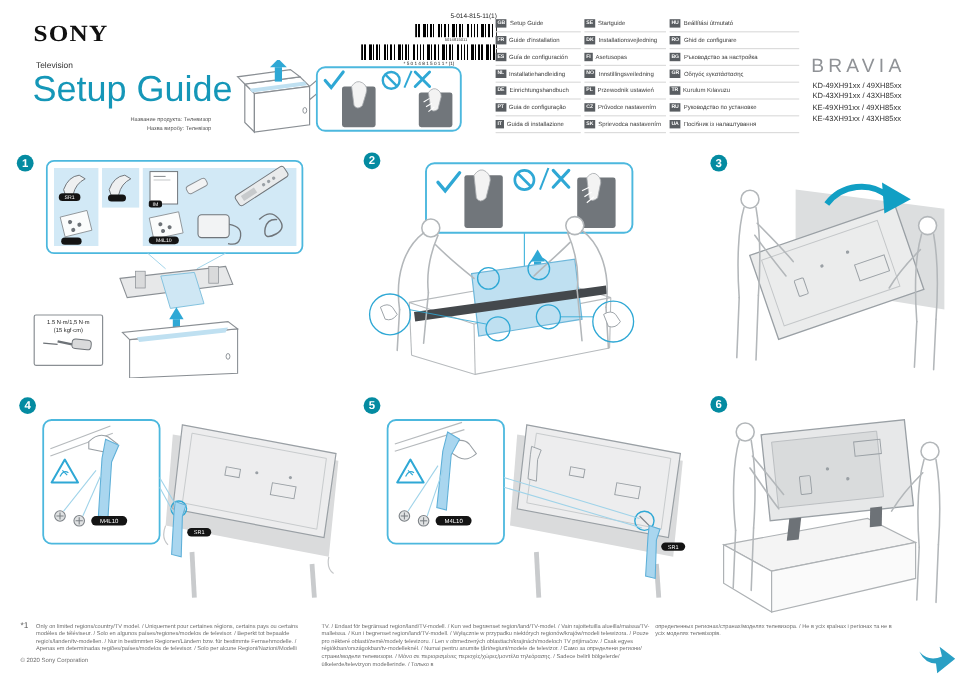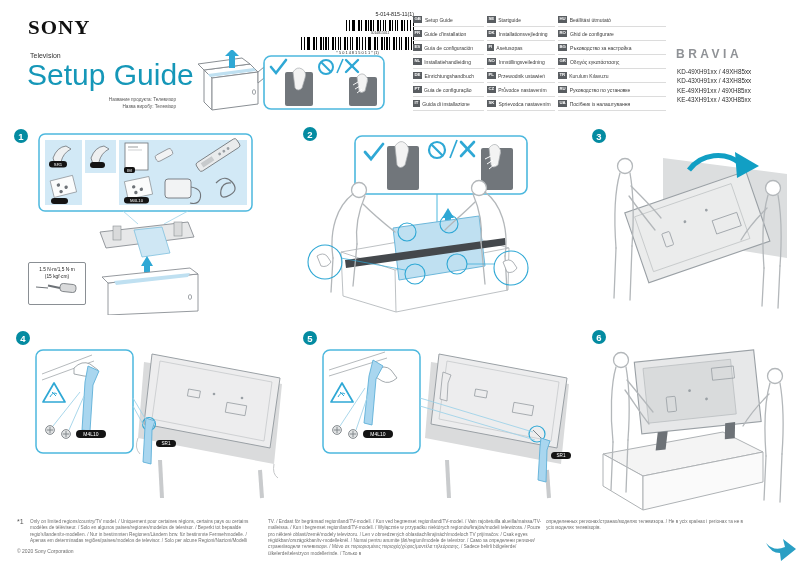--- a/index.html
+++ b/index.html
@@ -24,21 +24,21 @@
   
   .lang-col{top:13px;}
   .lang-col.c1{left:413px;width:71px;}
   .lang-col.c2{left:487px;width:68px;}
   .lang-col.c3{left:558px;width:108px;}
   .lrow{height:13px;display:flex;align-items:center;border-bottom:1px solid #dcdcdc;}
   .lbadge{background:#595d61;color:#fff;font-size:4.3px;font-weight:bold;
           padding:1px 1.5px;margin-right:2.5px;line-height:1;flex:0 0 auto;}
   .llabel{font-size:5px;color:#3c3c3c;white-space:nowrap;}
   
-  .bravia{left:676px;top:47px;font-size:12px;letter-spacing:3.5px;color:#8f9296;font-weight:bold;}
+  .bravia{left:676px;top:47px;font-size:16px;letter-spacing:3.5px;color:#8f9296;}
   .models{left:677px;top:67px;font-size:6.3px;line-height:1.5;color:#2e2e2e;}
   
   .stepnum{width:14px;height:14px;border-radius:50%;background:#048ba1;color:#fff;
            font-size:9.5px;font-weight:bold;display:flex;align-items:center;
            justify-content:center;}
   .torque-box{left:28px;top:262px;width:58px;height:43px;border:1px solid #8a8f94;
               border-radius:2px;background:#fff;text-align:center;padding-top:4px;
               box-sizing:border-box;}
   .torque-box .t1{font-size:4.8px;color:#222;line-height:1.4;}
   

